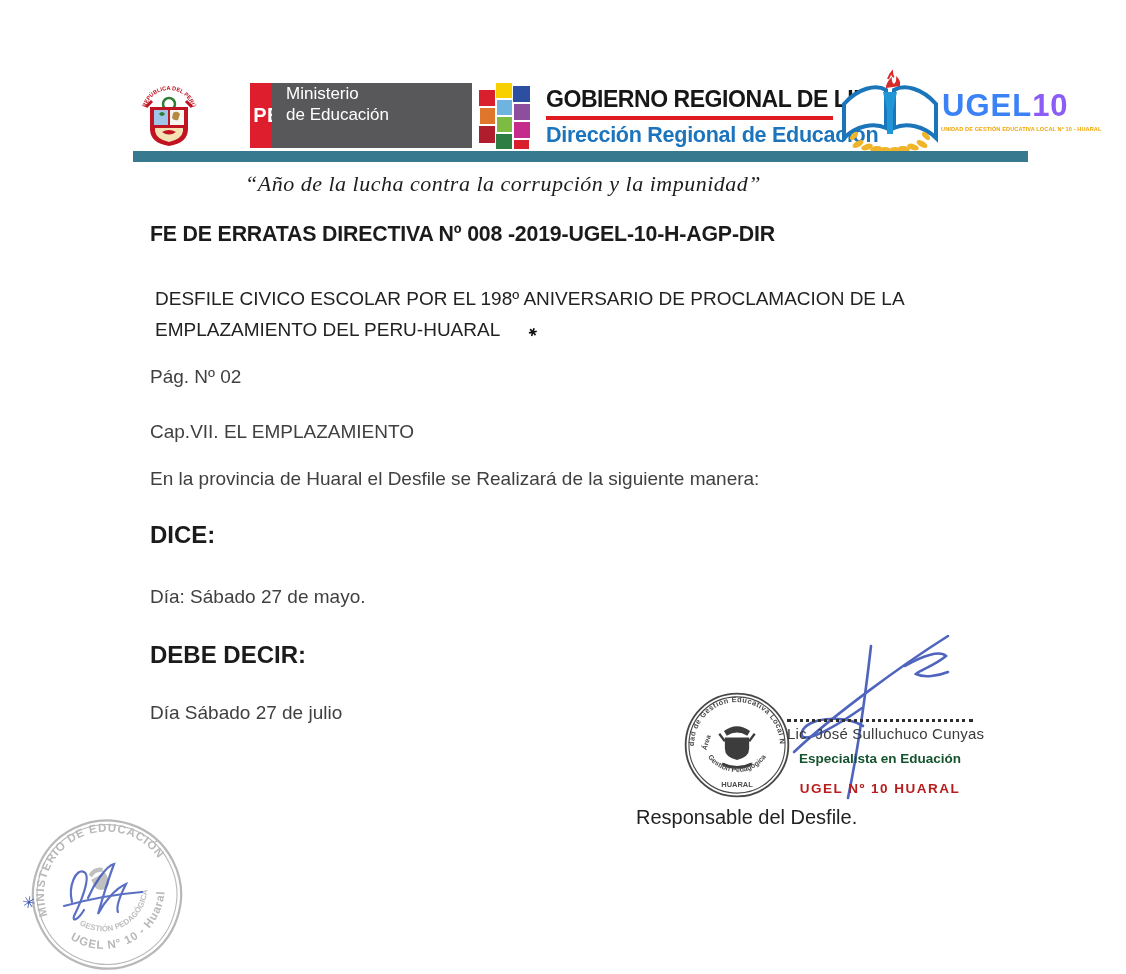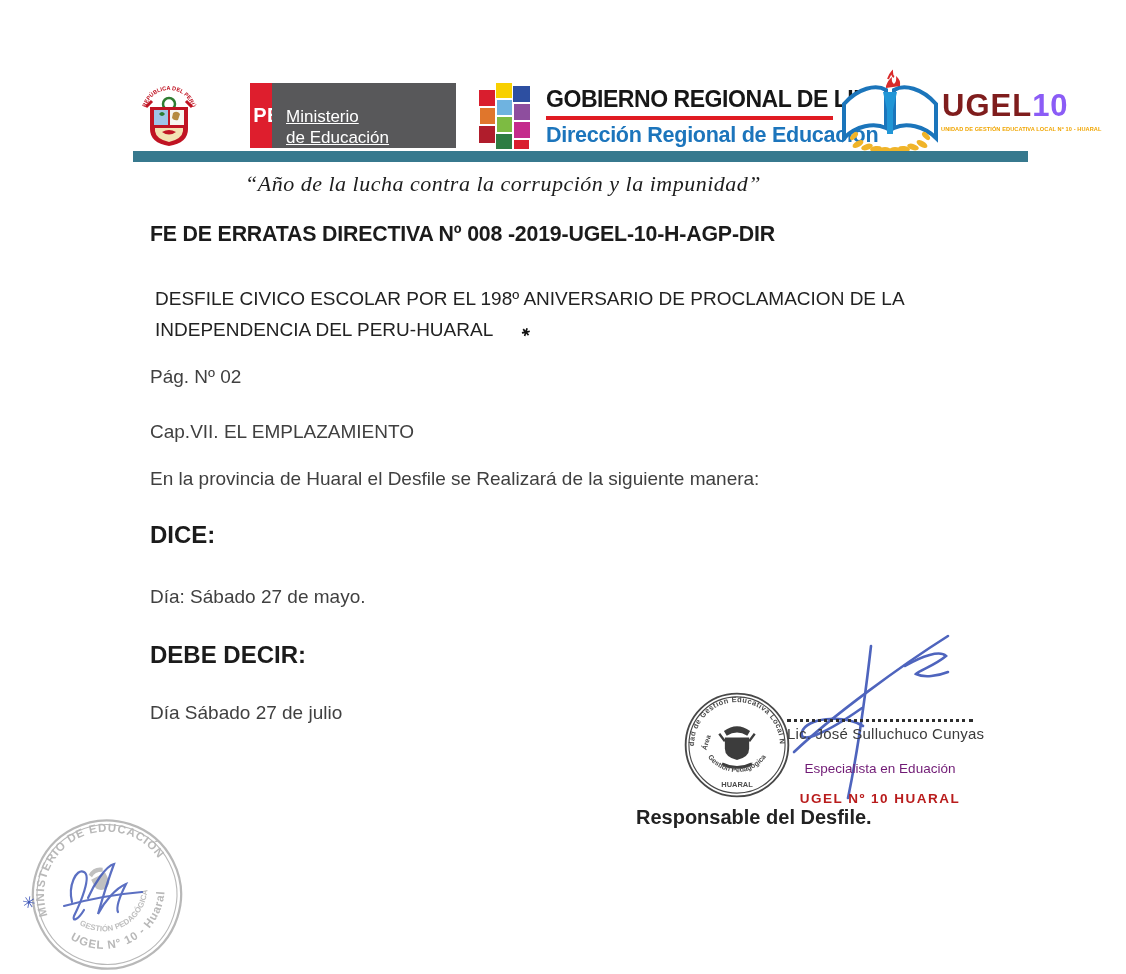--- a/index.html
+++ b/index.html
@@ -8,55 +8,55 @@
     font-family:"Liberation Sans",sans-serif;color:#1f1f1f;
   }
   
   .hdr-emblem{position:absolute;left:140px;top:77px;width:58px;height:73px;}
   .box-peru{
     position:absolute;left:205px;top:83px;width:64px;height:65px;background:#DE1E2D;
     display:flex;align-items:center;justify-content:center;
     color:#fff;font-size:20px;font-weight:bold;letter-spacing:.5px;margin-left:45px;
   }
   .box-minedu{
-    position:absolute;left:272px;top:83px;width:184px;height:65px;background:#58585A;
+    position:absolute;left:272px;top:83px;width:200px;height:65px;background:#58585A;
     color:#fff;font-size:17px;line-height:21px;display:flex;flex-direction:column;
-    justify-content:flex-end;padding-left:14px;box-sizing:border-box;text-decoration:underline;
+    justify-content:flex-start;padding-left:14px;box-sizing:border-box;
   }
   .gore-mosaic{position:absolute;left:478px;top:82px;width:54px;height:68px;}
   .gore-text{position:absolute;left:546px;top:85px;width:300px;}
   .gore-line1{font-size:24px;font-weight:800;color:#171717;letter-spacing:-.5px;
     transform:scaleX(.96);transform-origin:left;white-space:nowrap;}
   .gore-bar{height:4px;background:#E01B22;width:287px;margin-top:3px;}
   .gore-line2{font-size:22px;font-weight:700;color:#1C75BC;letter-spacing:-.3px;margin-top:2px;
     transform:scaleX(.98);transform-origin:left;white-space:nowrap;}
   .ugel-logo{position:absolute;left:836px;top:66px;width:108px;height:96px;}
   .ugel-word{position:absolute;left:942px;top:88px;font-size:31px;font-weight:800;
     letter-spacing:1px;white-space:nowrap;}
-  .ugel-word .b{color:#7f1d1d}.ugel-word .y{color:#8b5cf6}
+  .ugel-word .b{color:#3b82f6}.ugel-word .y{color:#8b5cf6}
   .ugel-caption{position:absolute;left:941px;top:126px;width:118px;font-size:5.6px;
     font-weight:700;color:#F0A500;letter-spacing:.1px;white-space:nowrap;}
   .divider{position:absolute;left:133px;top:151px;width:895px;height:11px;background:#37798E;}
   
   .quote{position:absolute;left:0;top:171px;width:1006px;text-align:center;
     font-family:"Liberation Serif",serif;font-style:italic;font-size:22px;color:#1c1c1c;letter-spacing:.5px;}
   .doc-title{position:absolute;left:150px;top:221px;font-size:22px;font-weight:800;
     color:#1b1b1b;letter-spacing:-.2px;transform:scaleX(.97);transform-origin:left;white-space:nowrap;}
   .subject{position:absolute;left:155px;top:283px;width:780px;font-size:19px;line-height:31px;color:#222;}
   .speck{display:inline-block;margin-left:28px;font-size:11px;color:#111;transform:rotate(18deg);}
   .line{position:absolute;left:150px;font-size:19px;color:#404040;white-space:nowrap;}
   .bold-label{position:absolute;left:150px;font-size:24px;font-weight:700;color:#1b1b1b;white-space:nowrap;}
-  .responsable{position:absolute;left:636px;top:806px;font-size:20px;color:#222;font-weight:bold;}
+  .responsable{position:absolute;left:636px;top:806px;font-size:20px;color:#222;}
   
   .sig{position:absolute;left:762px;top:620px;width:200px;height:185px;}
   .stamp-right{position:absolute;left:681px;top:689px;width:112px;height:112px;}
   .stamp-text-block{position:absolute;left:787px;top:719px;width:186px;text-align:center;color:#3a3a3a;}
   .dotline{border-top:3.5px dotted #2e2e2e;width:100%;margin-bottom:3px;}
   .stamp-name{font-size:15px;font-weight:400;letter-spacing:.2px;white-space:nowrap;}
-  .stamp-role{font-size:13.5px;font-weight:400;color:#701a75;margin-top:19px;}
+  .stamp-role{font-size:13.5px;font-weight:700;color:#14532d;margin-top:9px;}
   .stamp-office{font-size:13.5px;font-weight:700;color:#b91c1c;letter-spacing:1.5px;margin-top:15px;}
   .stamp-bl{position:absolute;left:-8px;top:802px;width:230px;height:185px;transform:rotate(-27deg);}
   .stamp-bl-sig{position:absolute;left:58px;top:858px;width:90px;height:70px;}
   .blue-star{position:absolute;left:22px;top:893px;color:#3f57b8;font-size:16px;transform:rotate(10deg);}
   svg text{font-family:"Liberation Sans",sans-serif;}
 </style>
 </head>
 <body>
 
 <div class="page">
@@ -133,21 +133,21 @@
   <div class="ugel-caption">UNIDAD DE GESTIÓN EDUCATIVA LOCAL Nº 10 - HUARAL</div>
 
   <div class="divider"></div>
 
   <div class="quote">“Año de la lucha contra la corrupción y la impunidad”</div>
 
   <div class="doc-title">FE DE ERRATAS DIRECTIVA Nº 008 -2019-UGEL-10-H-AGP-DIR</div>
 
   <div class="subject">
     <span>DESFILE CIVICO ESCOLAR POR EL 198º ANIVERSARIO DE PROCLAMACION DE LA</span><br>
-    <span>INDEPENDENCIA DEL PERU-HUARAL</span><span class="speck">✱</span>
+    <span>EMPLAZAMIENTO DEL PERU-HUARAL</span><span class="speck">✱</span>
   </div>
 
   <div class="line" style="top:366px">Pág. Nº 02</div>
   <div class="line" style="top:468px">En la provincia de Huaral el Desfile se Realizará de la siguiente manera:</div>
   <div class="line" style="top:421px">Cap.VII. EL EMPLAZAMIENTO</div>
 
   <div class="bold-label" style="top:521px">DICE:</div>
   <div class="line" style="top:586px">Día: Sábado 27 de mayo.</div>
   <div class="bold-label" style="top:641px">DEBE DECIR:</div>
   <div class="line" style="top:702px">Día Sábado 27 de julio</div>

